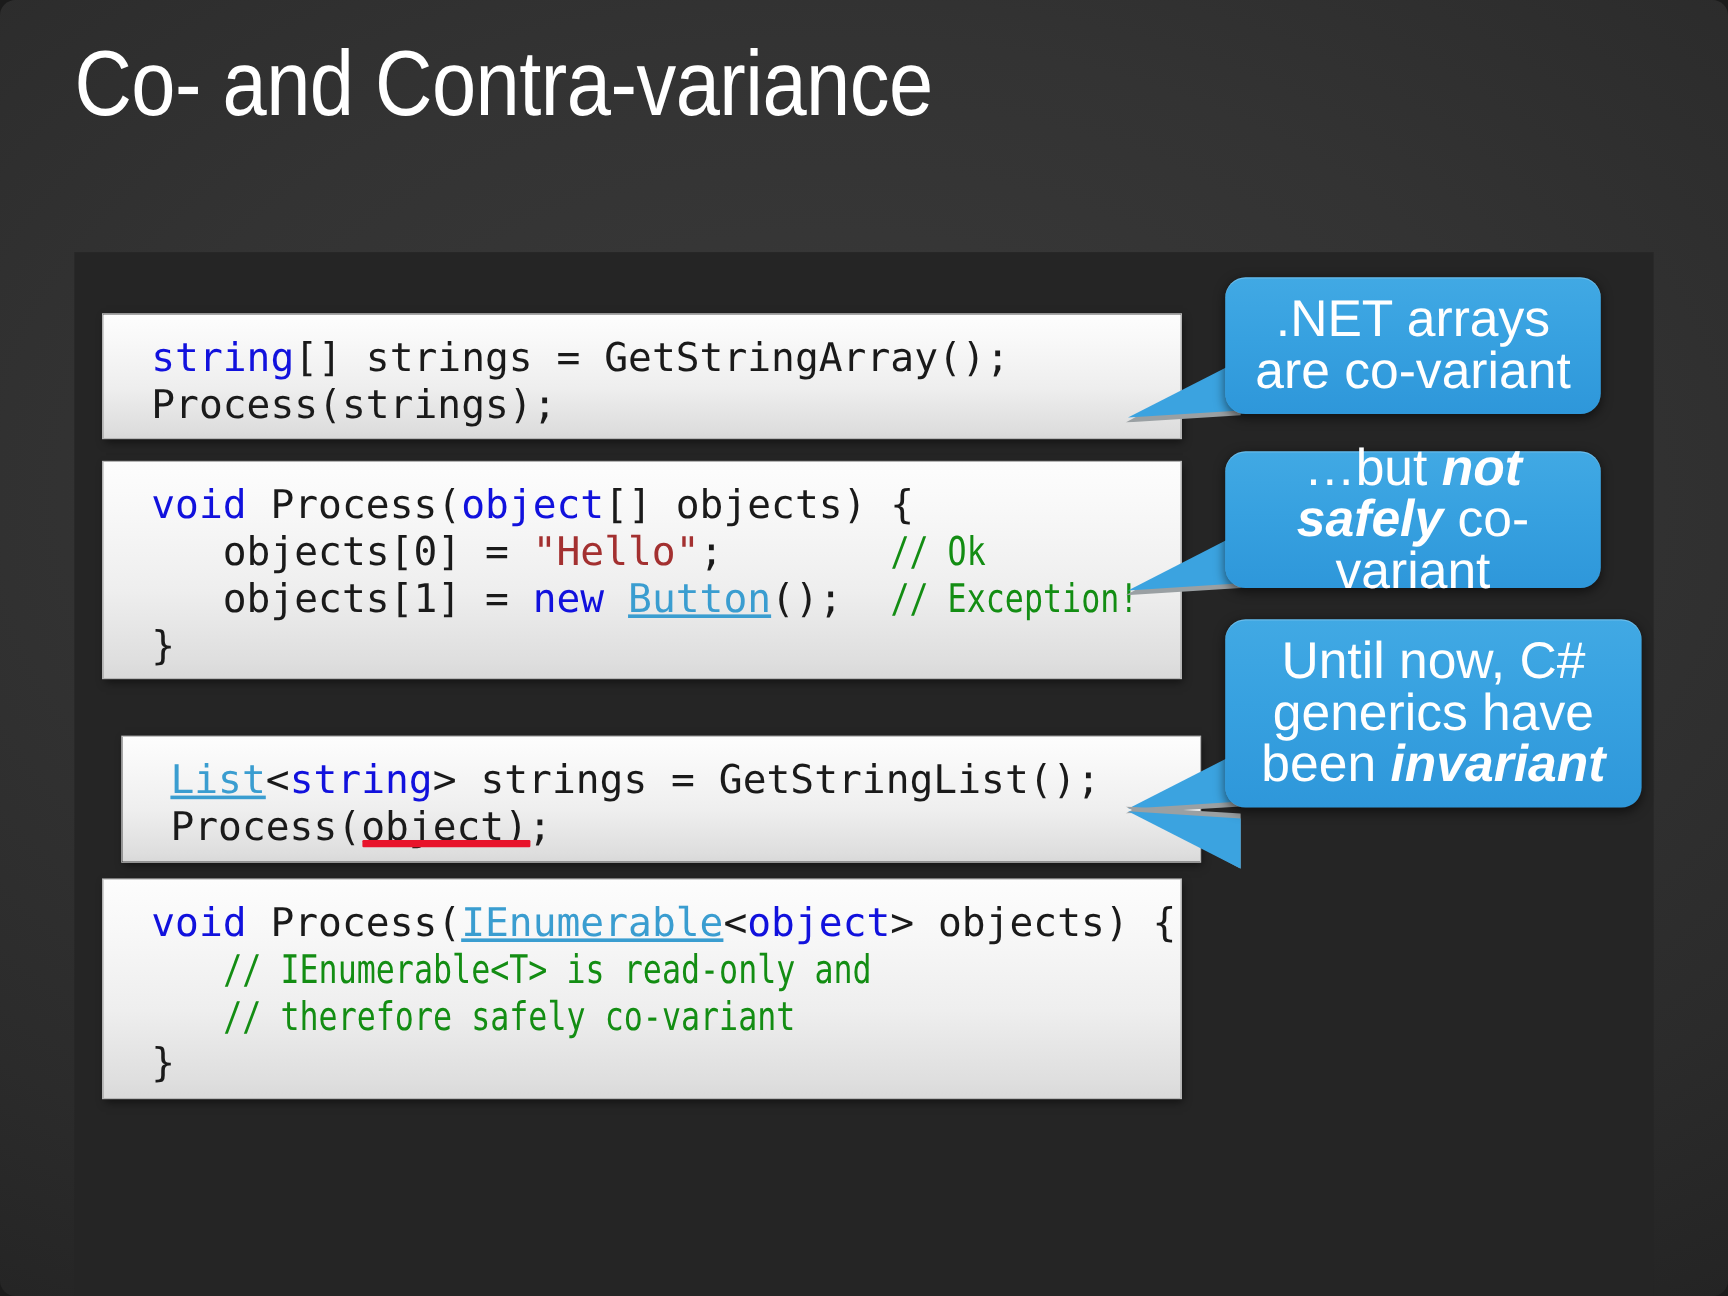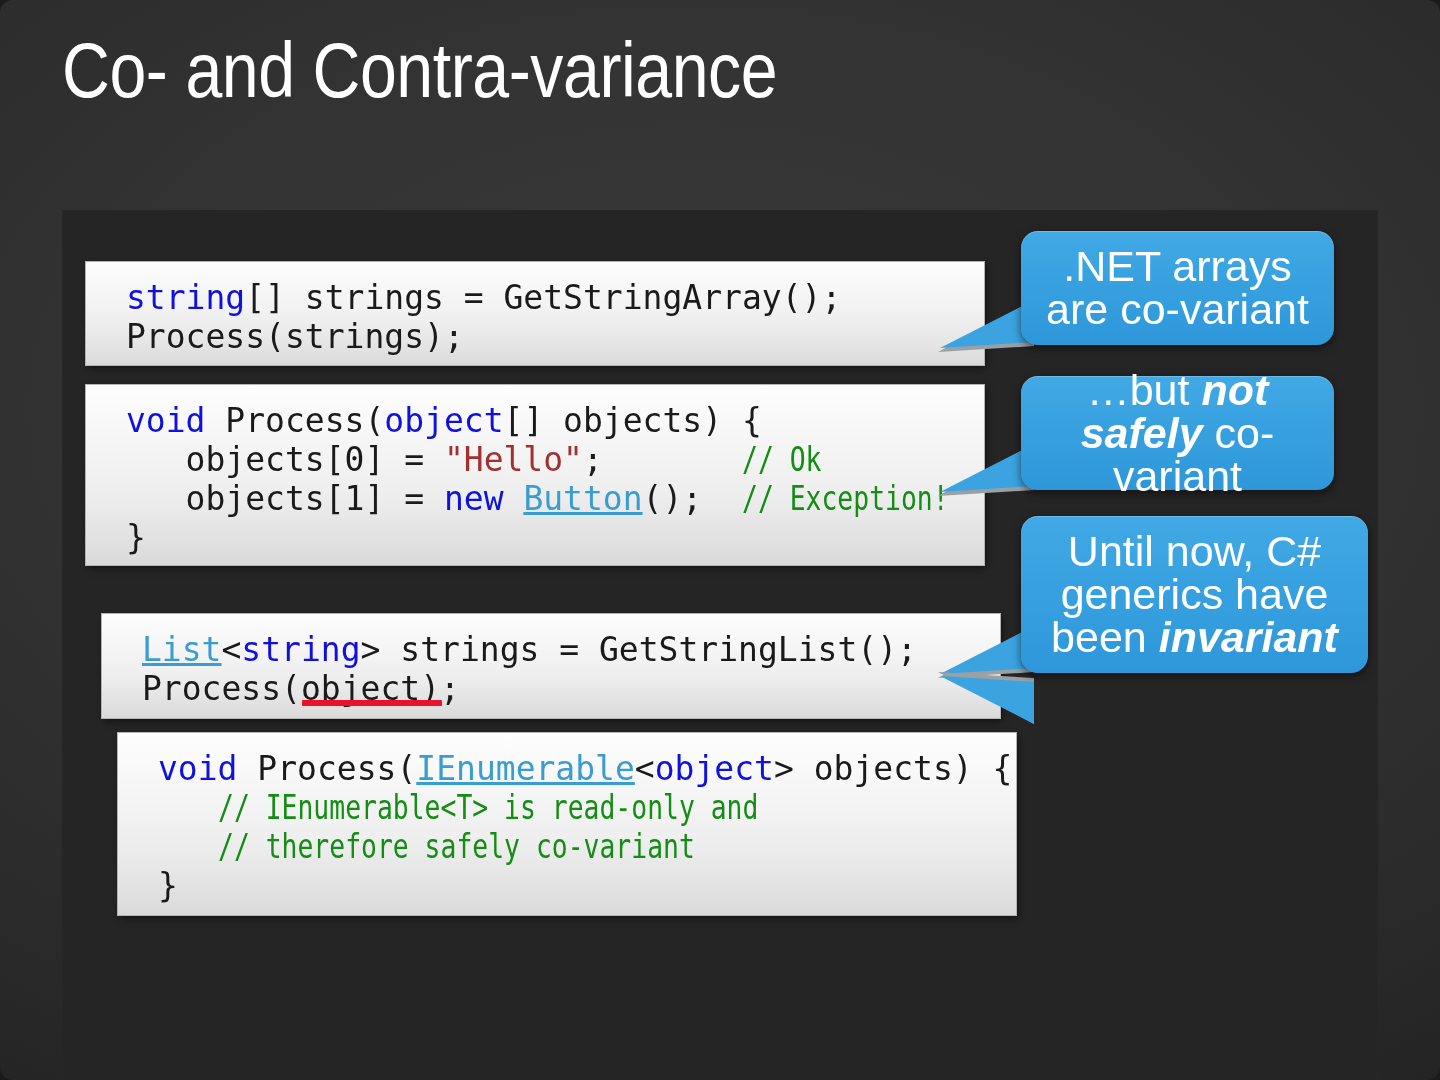--- a/index.html
+++ b/index.html
@@ -57,21 +57,21 @@
     color: #1a1a1a;
     padding: 16px 20px 16px 40px;
     box-sizing: border-box;
     white-space: pre;
     overflow: hidden;
     z-index: 3;
   }
   #code-1 { left: 86px; top: 262px; width: 898px; height: 103px; }
   #code-2 { left: 86px; top: 385px; width: 898px; height: 180px; }
   #code-3 { left: 86px; top: 614px; width: 898px; height: 104px; margin-left: 16px; }
-  #code-4 { left: 86px; top: 733px; width: 898px; height: 182px; margin-left: 32px; }
+  #code-4 { left: 86px; top: 733px; width: 898px; height: 182px; }
 
   .kw   { color: #1111dd; }          
   .typ  { color: #3a9dd0; text-decoration: underline; }          
   .str  { color: #a33030; }          
   .cmt-narrow {
     color: #138d13;
     display: inline-block;
     transform: scaleX(0.80);
     transform-origin: left center;
   }

